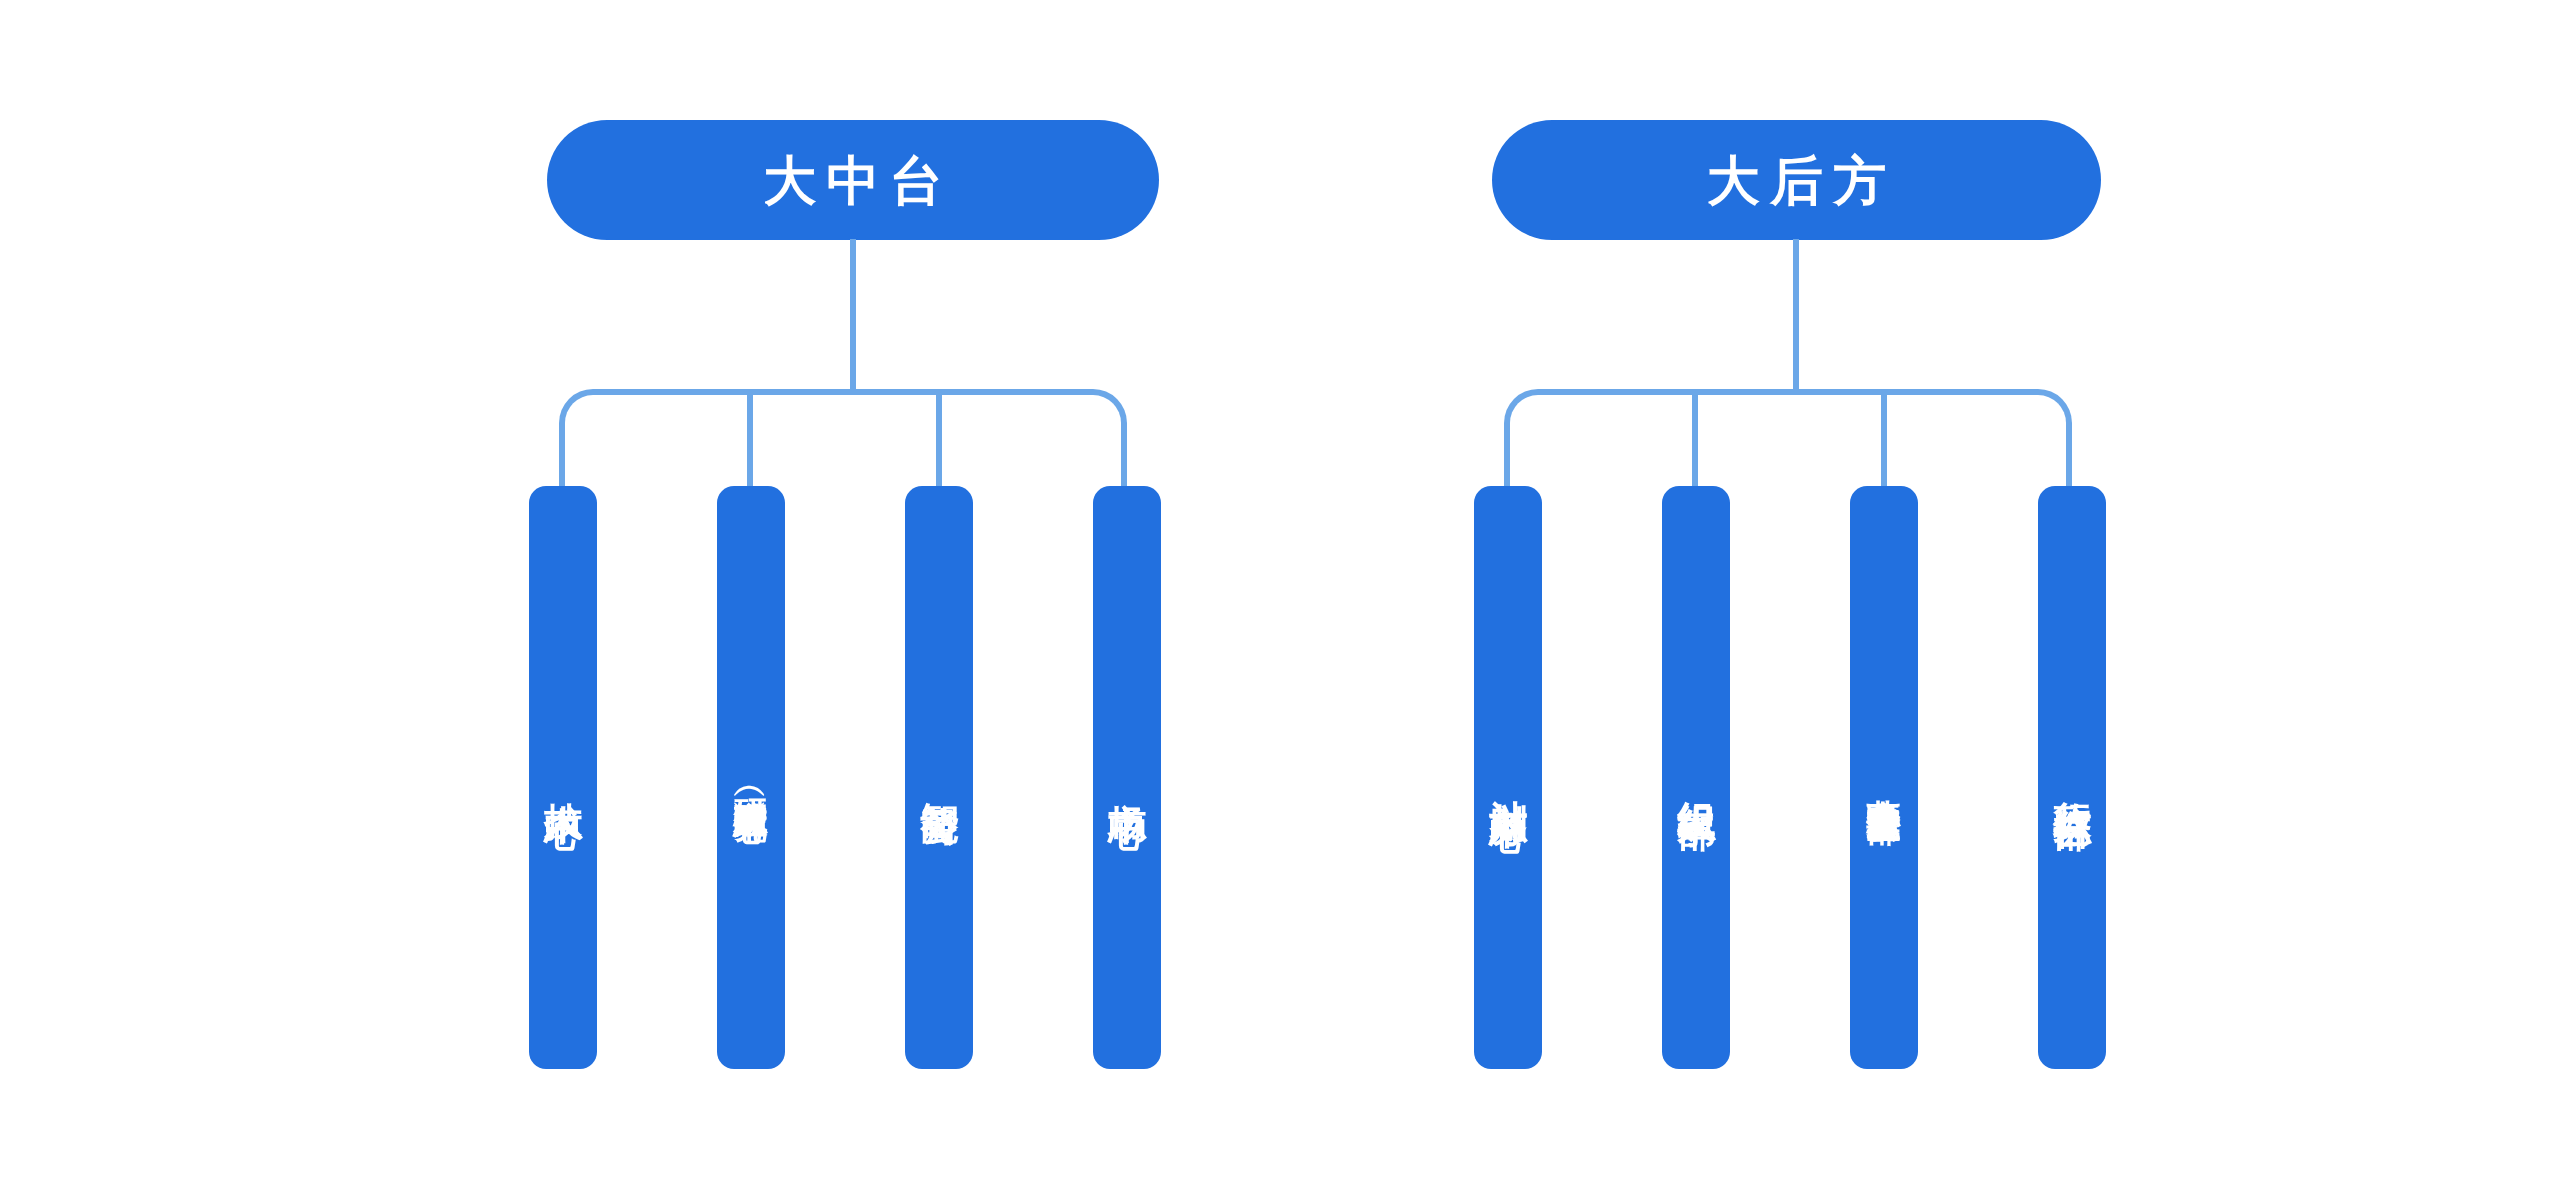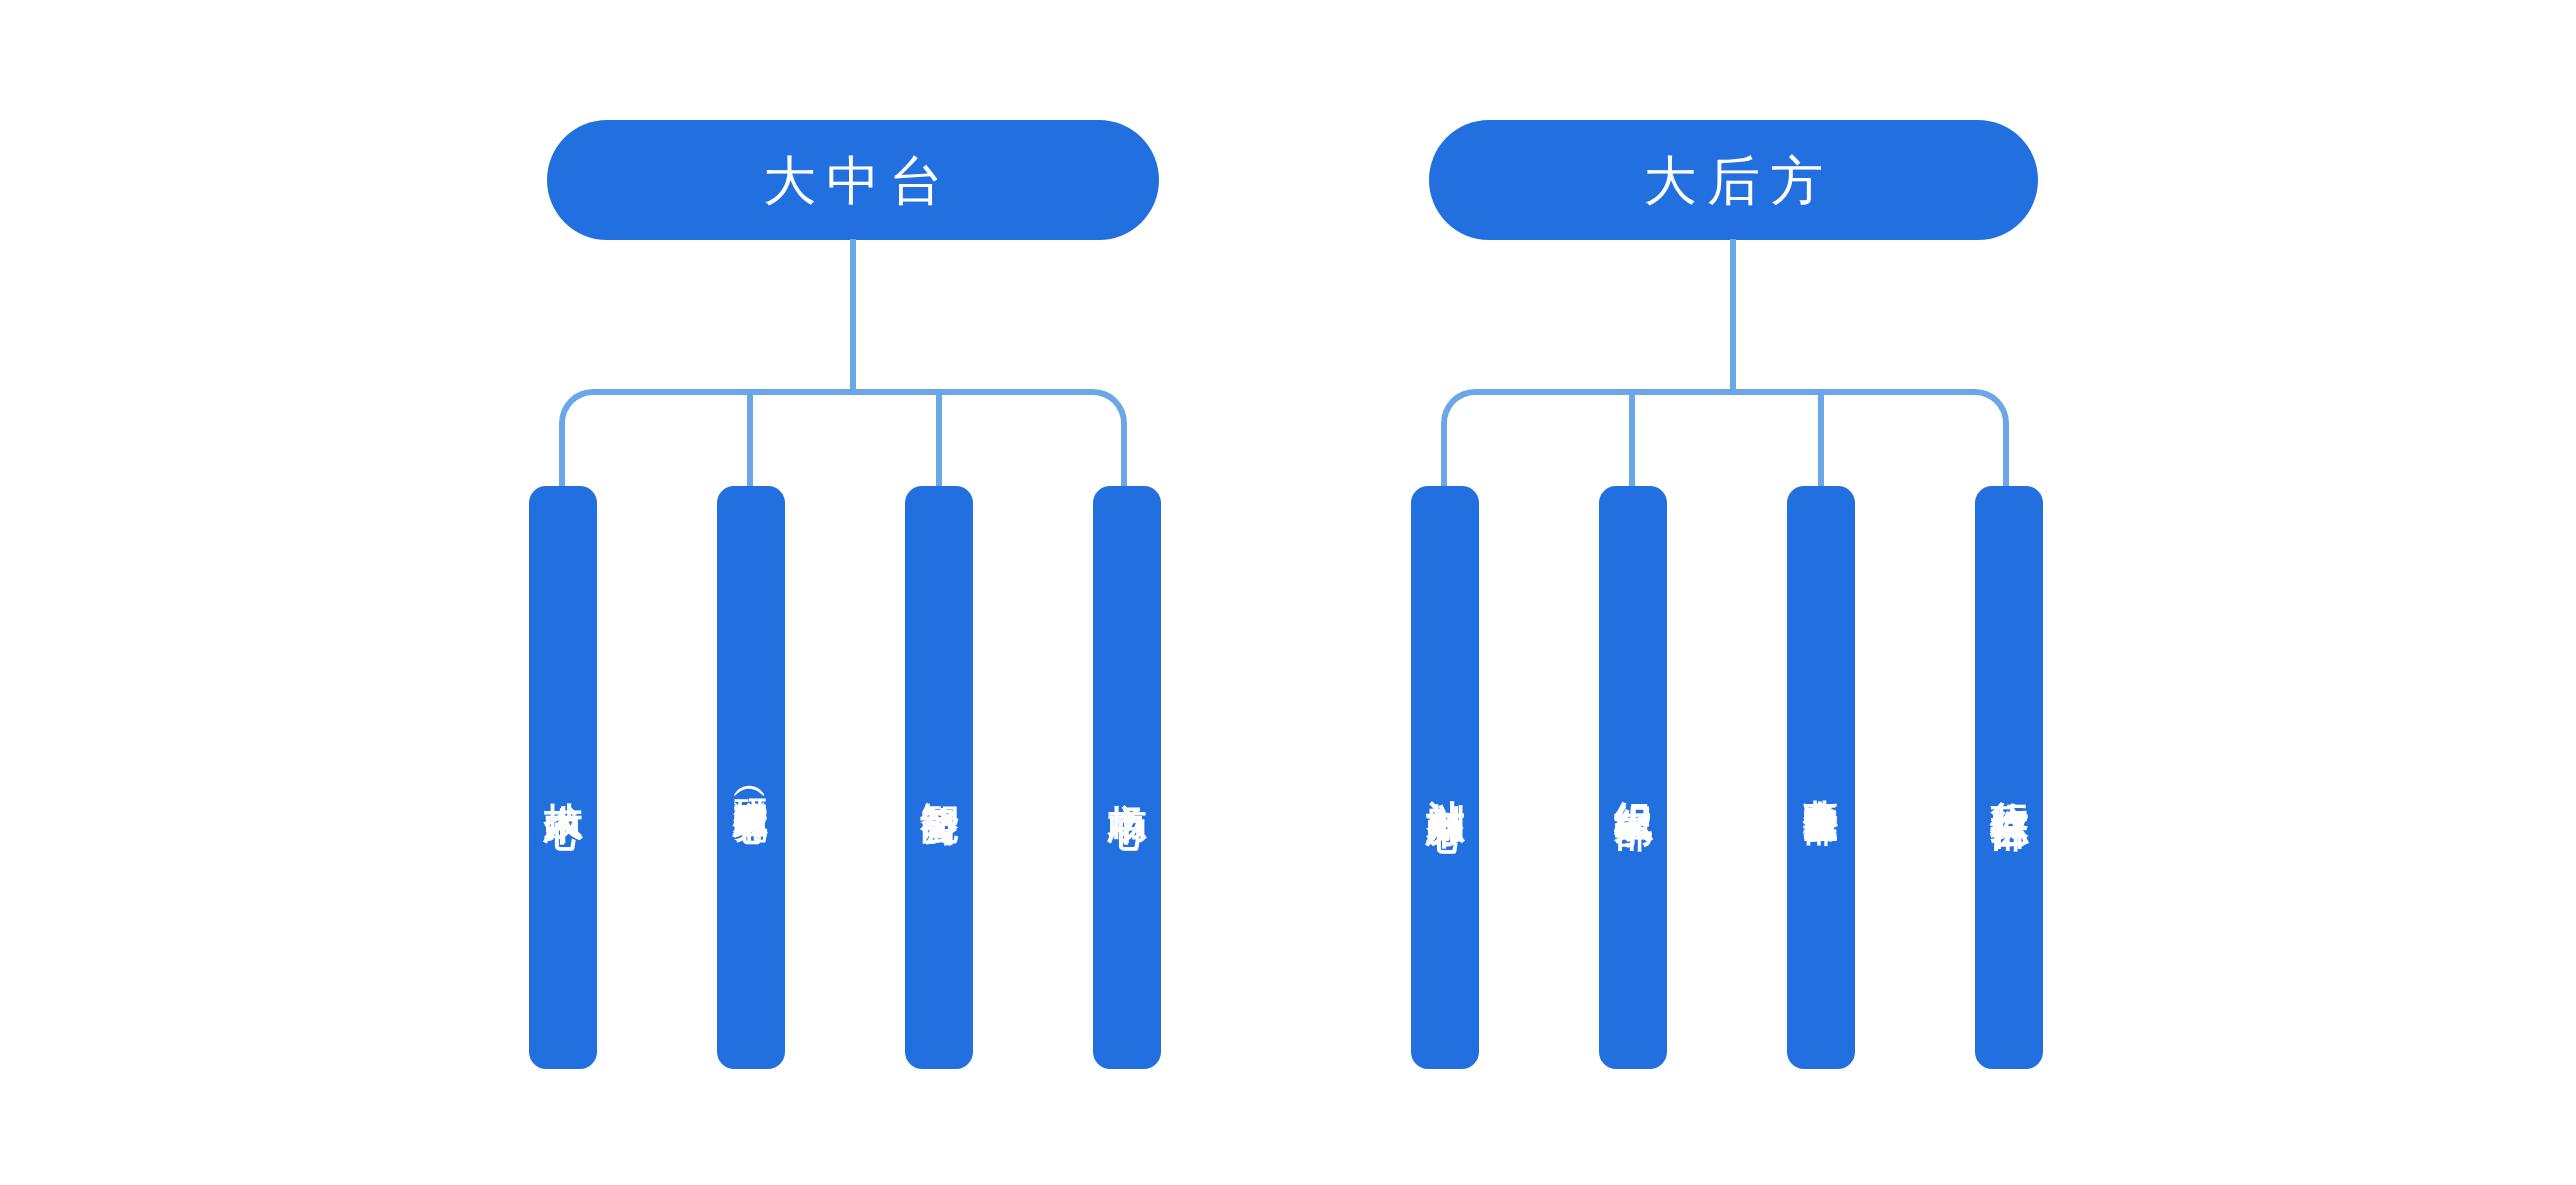--- a/index.html
+++ b/index.html
@@ -20,41 +20,41 @@
     overflow: hidden;
   }
 
   
   .group {
     position: absolute;
     top: 0;
     height: 1186px;
   }
   .group.left  { left: 479px;  width: 752px; }
-  .group.right { left: 1361px; width: 752px; }
+  .group.right { left: 1424px; width: 752px; }
 
   
   .header-pill {
     position: absolute;
     top: 120px;
     height: 120px;
     background: #2270df;
     border-radius: 60px;
     display: flex;
     align-items: center;
     justify-content: center;
     box-sizing: border-box;
   }
   .group.left  .header-pill { left: 68px;  width: 612px; }
   .group.right .header-pill { left: 68px;  width: 609px; }
 
   .header-label {
     color: #ffffff;
     font-size: 53px;
-    font-weight: 400;
+    font-weight: 700;
     letter-spacing: 10.3px;
     text-indent: 10.3px;
     line-height: 1;
     white-space: nowrap;
   }
 
   
   .stem {
     position: absolute;
     top: 239px;

